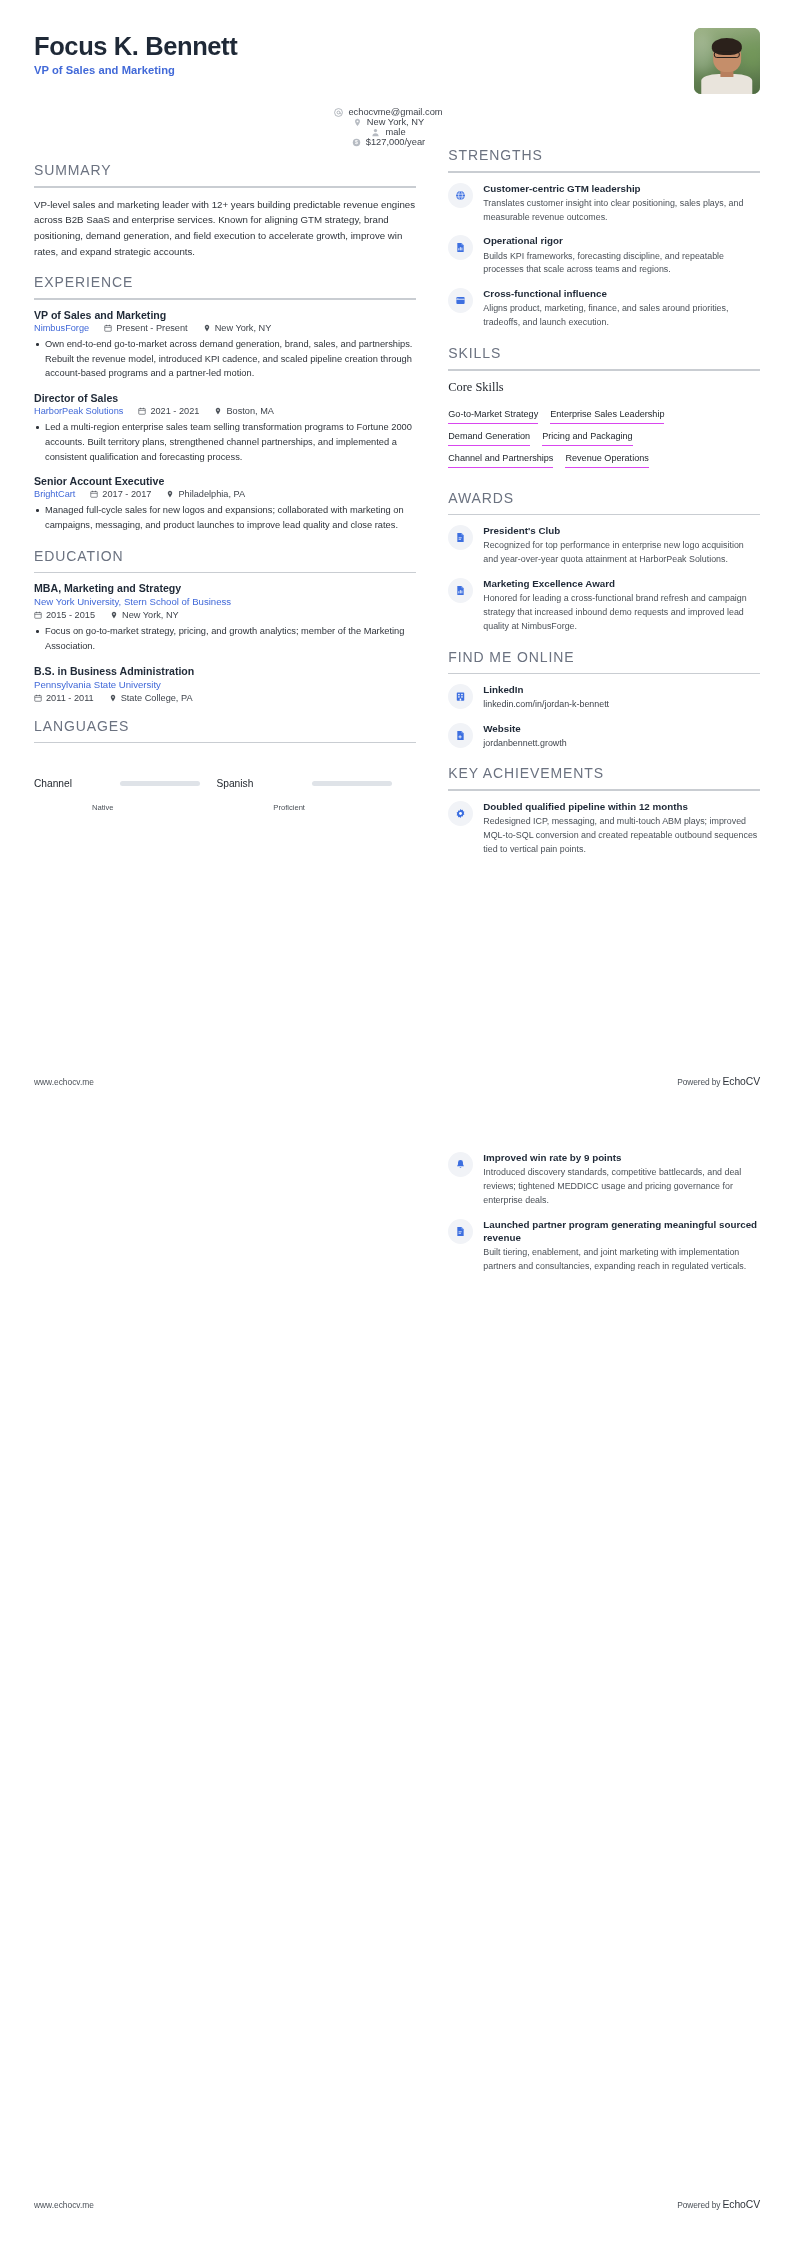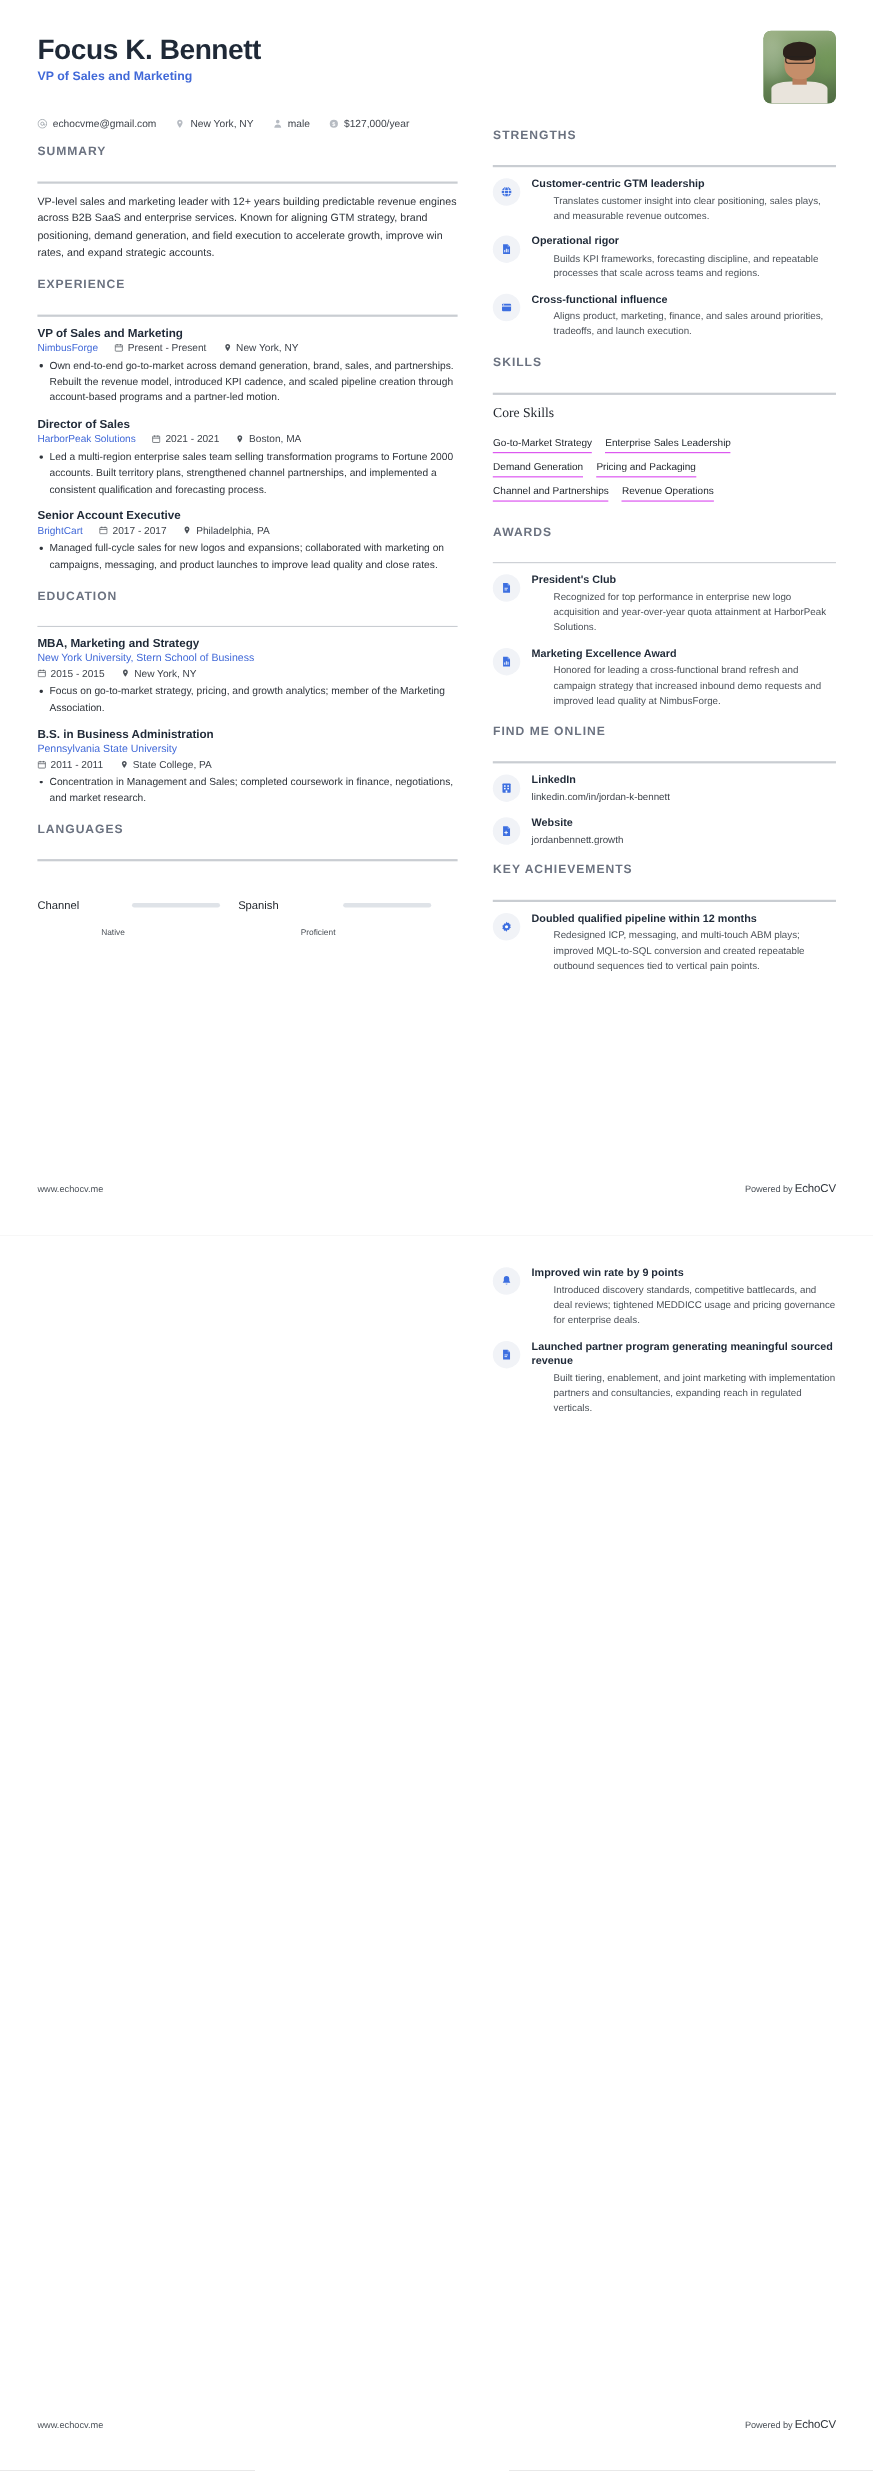--- a/index.html
+++ b/index.html
@@ -70,34 +70,35 @@
 
   
   .contact {
     display: flex;
     align-items: center;
     flex-wrap: wrap;
     gap: 0;
     padding: 7px 0 0 0;
     font-size: 9.3px;
     color: #3f444c;
+    flex-direction: column;
   }
   .contact-item { display: flex; align-items: center; margin-right: 17px; white-space: nowrap; }
   .contact-item .ci { margin-right: 5px; display: inline-flex; }
   .contact-item svg { display: block; }
 
   
   .sec { margin-top: 15px; }
   .sec-title {
-    font-size: 11px;
-    font-weight: 700;
+    font-size: 14px;
+    font-weight: 400;
     letter-spacing: 0.9px;
     color: #6b7280;
     text-transform: uppercase;
-    padding-bottom: 21px;
+    padding-bottom: 8px;
   }
   .sec-rule {
     height: 1.6px;
     background: #c9cdd2;
     margin-bottom: 9px;
   }
 
   
   .summary {
     font-size: 9.7px;
@@ -186,21 +187,20 @@
     font-size: 9.8px;
     font-weight: 700;
     color: #1f2937;
     line-height: 1.35;
     margin-bottom: 2px;
   }
   .idesc {
     font-size: 8.9px;
     line-height: 1.55;
     color: #4b5158;
-    margin-left: 20px;
   }
   .ilink {
     font-size: 8.9px;
     color: #3f444c;
     line-height: 1.5;
   }
 
   
   .skills-group-title {
     font-size: 12.4px;
@@ -443,23 +443,20 @@
               <span class="meta-bit">
                 <span class="ci">
                     <svg width="8" height="8" viewBox="0 0 16 16">
                       <path d="M8 1.5c-2.5 0-4.4 2-4.4 4.4C3.6 9.3 8 14.5 8 14.5s4.4-5.2 4.4-8.6c0-2.4-1.9-4.4-4.4-4.4z" fill="#4b5158"></path>
                       <circle cx="8" cy="6" r="1.7" fill="#fff"></circle>
                     </svg>
                   </span>
                 <span>State College, PA</span>
               </span>
             </div>
-            <ul class="bullets">
-              <li>Concentration in Management and Sales; completed coursework in finance, negotiations, and market research.</li>
-            </ul>
           </div>
         </div>
 
         <div class="sec">
           <div class="sec-title">LANGUAGES</div>
           <div class="sec-rule"></div>
           <div class="langs">
             <div class="lang">
               <span class="lang-name">Channel</span>
               <span class="lang-level">Native</span>

